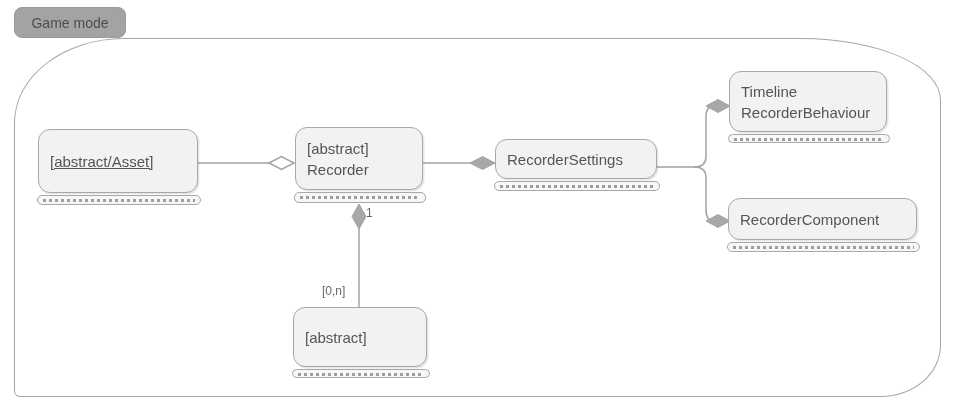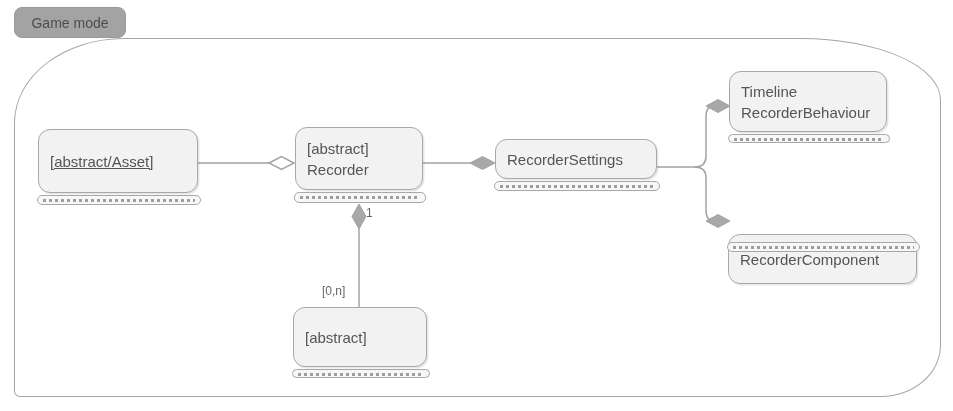--- a/index.html
+++ b/index.html
@@ -89,21 +89,21 @@
 
   .n-recording-session { left: 495px; top: 139px; width: 162px; }
   .n-recording-session .box   { height: 40px; }
   .n-recording-session .strip { top: 42px; height: 10px; }
 
   .n-timeline { left: 729px; top: 71px; width: 158px; }
   .n-timeline .box   { height: 61px; }
   .n-timeline .strip { top: 63px; height: 9px; }
 
   .n-recorder-component { left: 728px; top: 198px; width: 189px; }
-  .n-recorder-component .box   { height: 50px; margin-top: 36px; }
+  .n-recorder-component .box   { height: 42px; }
   .n-recorder-component .strip { top: 44px; height: 10px; }
 
   .n-recorder-input { left: 293px; top: 307px; width: 134px; }
   .n-recorder-input .box   { height: 60px; }
   .n-recorder-input .strip { top: 62px; height: 9px; }
 
   
   .wires {
     position: absolute;
     left: 0; top: 0;

